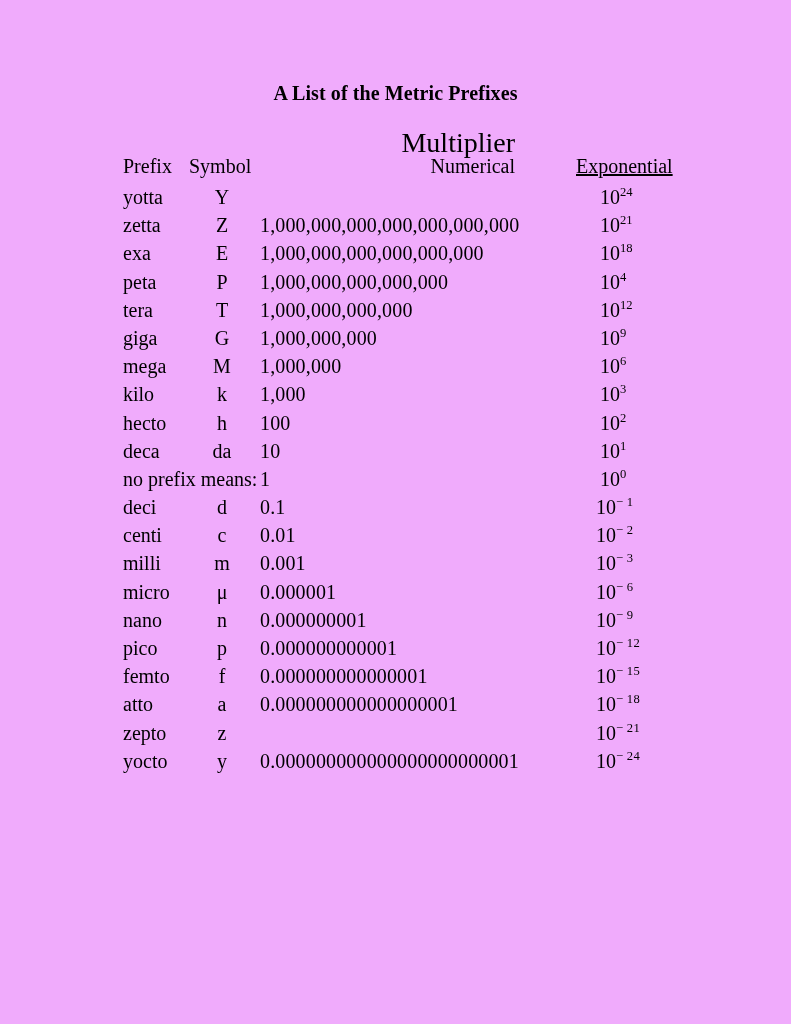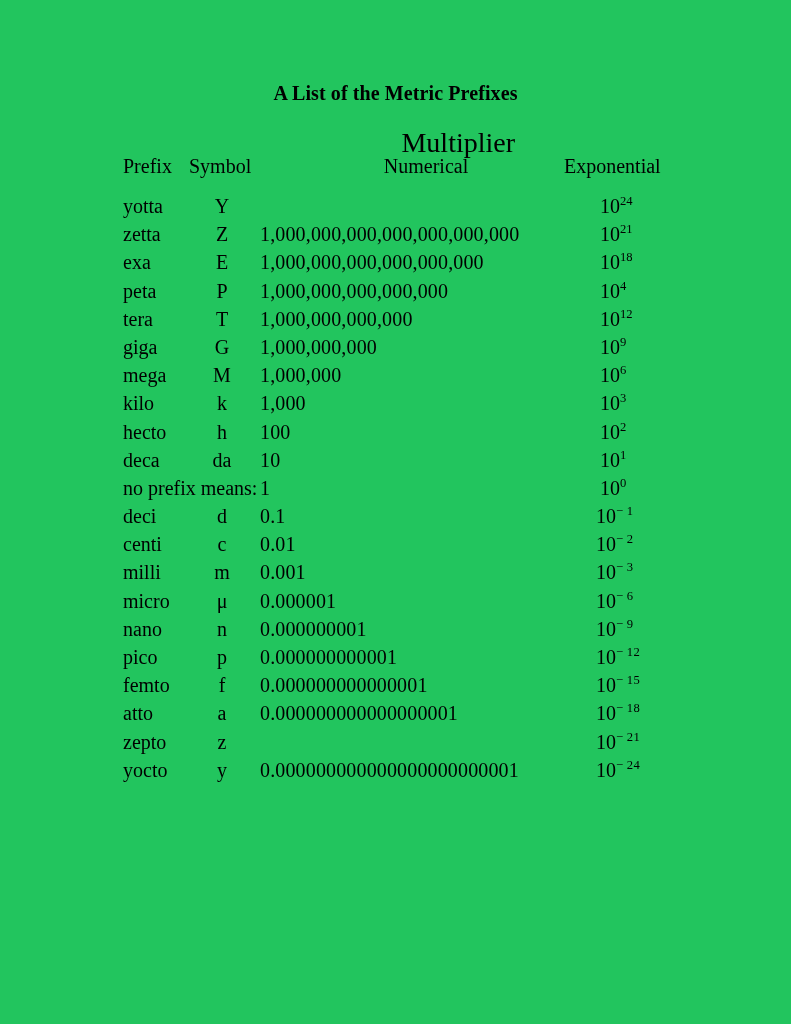--- a/index.html
+++ b/index.html
@@ -15,21 +15,21 @@
     font-family: "Liberation Serif", "DejaVu Serif", serif;
     color: #000000;
     -webkit-font-smoothing: antialiased;
   }
 
   .page {
     position: absolute;
     top: 0; left: 0;
     width: 791px;
     height: 1024px;
-    background: #22c55e;
+    background: #f0abfc;
   }
 
   
   .doc-title {
     position: absolute;
     top: 82px;
     left: 0;
     width: 791px;
     text-align: center;
     font-size: 20px;
@@ -60,35 +60,36 @@
     top: 0;
   }
   .hdr-symbol {
     position: absolute;
     left: 189px;
     top: 0;
     text-align: center;
   }
   .hdr-numerical {
     position: absolute;
-    left: 326px;
+    left: 315px;
     top: 0;
     width: 200px;
-    text-align: center;
+    text-align: right;
   }
   .hdr-exponential {
     position: absolute;
-    left: 564px;
-    top: 0;
+    left: 576px;
+    top: 0;
+    text-decoration: underline;
   }
 
   
   .rows {
     position: absolute;
-    top: 195px;
+    top: 186px;
     left: 0;
     width: 628px;
   }
   .row {
     position: relative;
     height: 28.2px;
     width: 791px;
   }
   .c-prefix {
     position: absolute;

